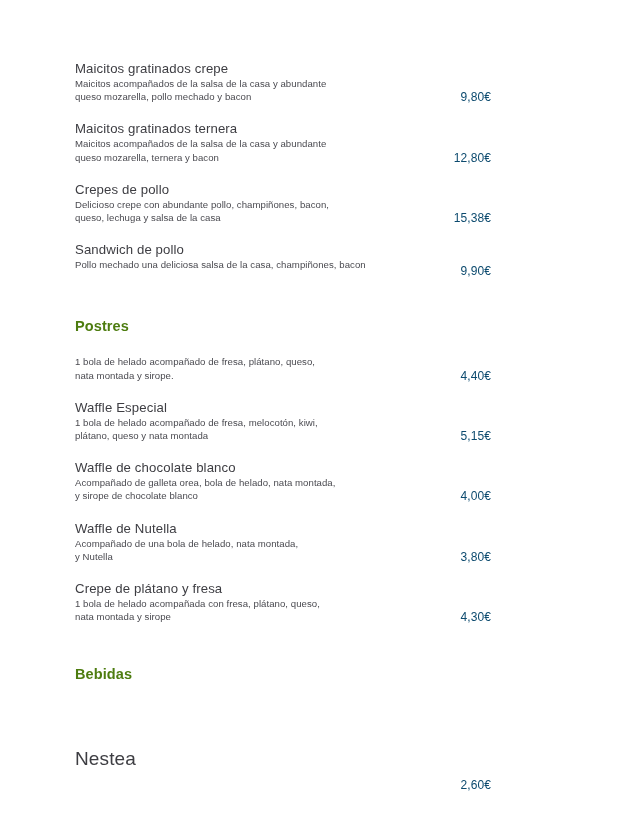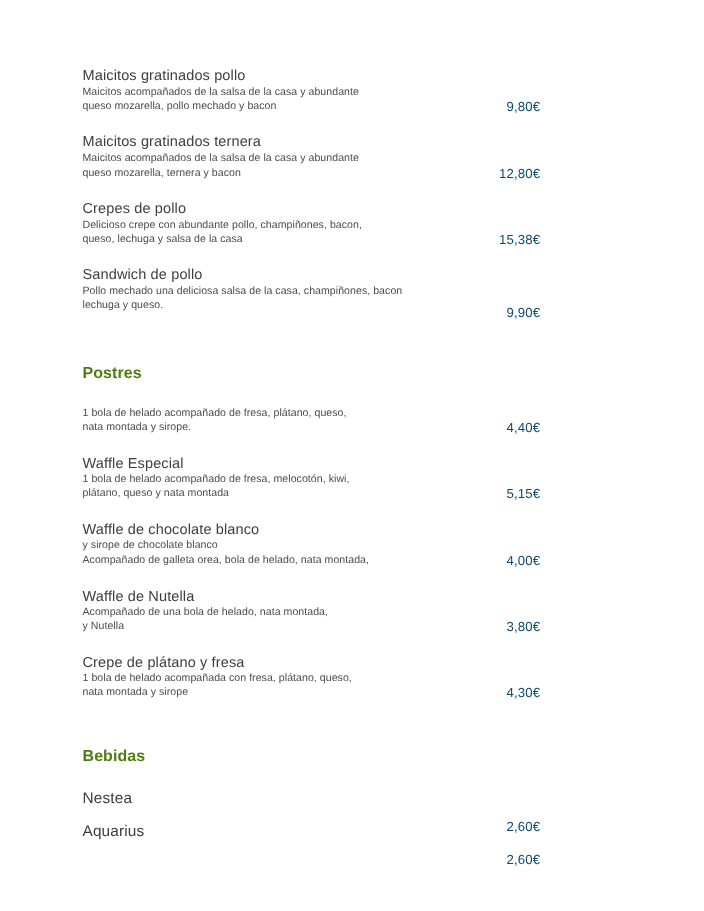--- a/index.html
+++ b/index.html
@@ -83,40 +83,41 @@
   .gap-after-postres  { height: 21px; }
   .gap-before-bebidas { height: 43px; }
   .gap-after-bebidas  { height: 21px; }
 
   
   .simple-item {
     position: relative;
     height: 30px;
   }
   .simple-item .item-name {
-    font-size: 14px;
+    font-size: 19px;
     line-height: 16px;
+    margin-top: 48px;
   }
   .simple-item .item-price {
     bottom: auto;
     top: 1px;
     margin-top: 27px;
   }
 </style>
 </head>
 <body>
 
 <div class="page">
   <div class="menu-body">
 
     <div>
 
       <div class="item two-line">
         <div class="item-text">
-          <div class="item-name">Maicitos gratinados pollo</div>
+          <div class="item-name">Maicitos gratinados crepe</div>
           <div class="item-desc">Maicitos acompañados de la salsa de la casa y abundante</div>
           <div class="item-desc">queso mozarella, pollo mechado y bacon</div>
         </div>
         <div class="item-price">9,80€</div>
       </div>
 
       <div class="item two-line">
         <div class="item-text">
           <div class="item-name">Maicitos gratinados ternera</div>
           <div class="item-desc">Maicitos acompañados de la salsa de la casa y abundante</div>
@@ -131,21 +132,20 @@
           <div class="item-desc">Delicioso crepe con abundante pollo, champiñones, bacon,</div>
           <div class="item-desc">queso, lechuga y salsa de la casa</div>
         </div>
         <div class="item-price">15,38€</div>
       </div>
 
       <div class="item two-line drop">
         <div class="item-text">
           <div class="item-name">Sandwich de pollo</div>
           <div class="item-desc">Pollo mechado una deliciosa salsa de la casa, champiñones, bacon</div>
-          <div class="item-desc">lechuga y queso.</div>
         </div>
         <div class="item-price">9,90€</div>
       </div>
 
     </div>
 
     <div class="gap-before-postres"></div>
 
     <div>
       <div class="section-heading">Postres</div>
@@ -164,22 +164,22 @@
           <div class="item-name">Waffle Especial</div>
           <div class="item-desc">1 bola de helado acompañado de fresa, melocotón, kiwi,</div>
           <div class="item-desc">plátano, queso y nata montada</div>
         </div>
         <div class="item-price">5,15€</div>
       </div>
 
       <div class="item two-line">
         <div class="item-text">
           <div class="item-name">Waffle de chocolate blanco</div>
+          <div class="item-desc">Acompañado de galleta orea, bola de helado, nata montada,</div>
           <div class="item-desc">y sirope de chocolate blanco</div>
-          <div class="item-desc">Acompañado de galleta orea, bola de helado, nata montada,</div>
         </div>
         <div class="item-price">4,00€</div>
       </div>
 
       <div class="item two-line">
         <div class="item-text">
           <div class="item-name">Waffle de Nutella</div>
           <div class="item-desc">Acompañado de una bola de helado, nata montada,</div>
           <div class="item-desc">y Nutella</div>
         </div>

